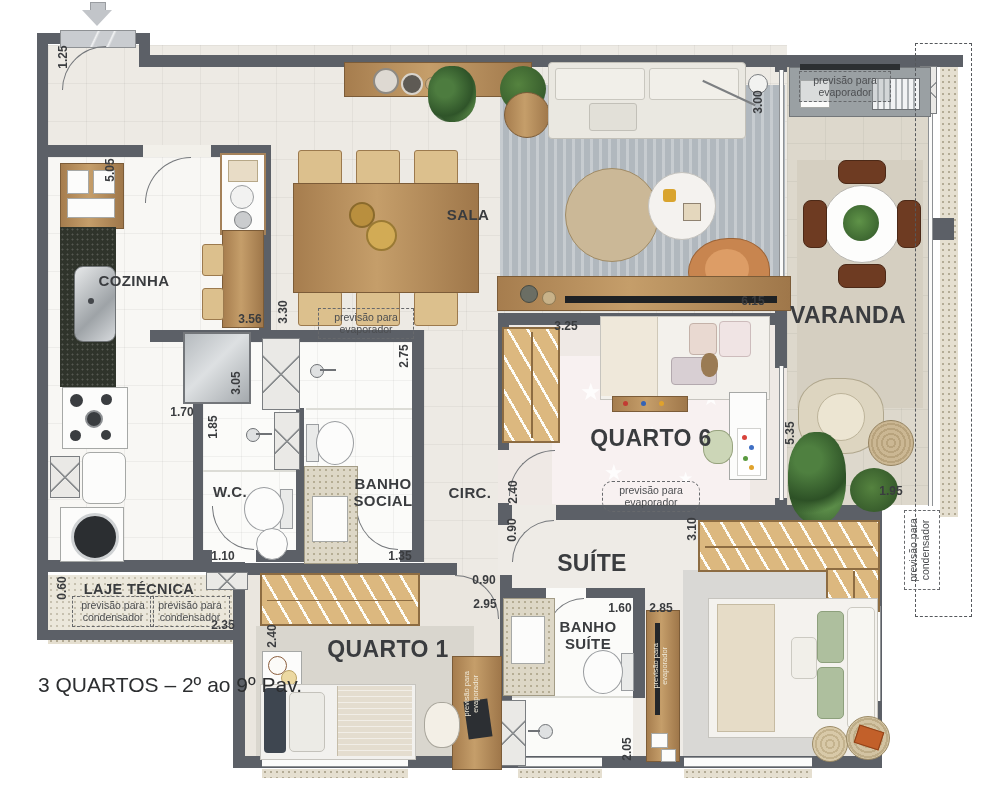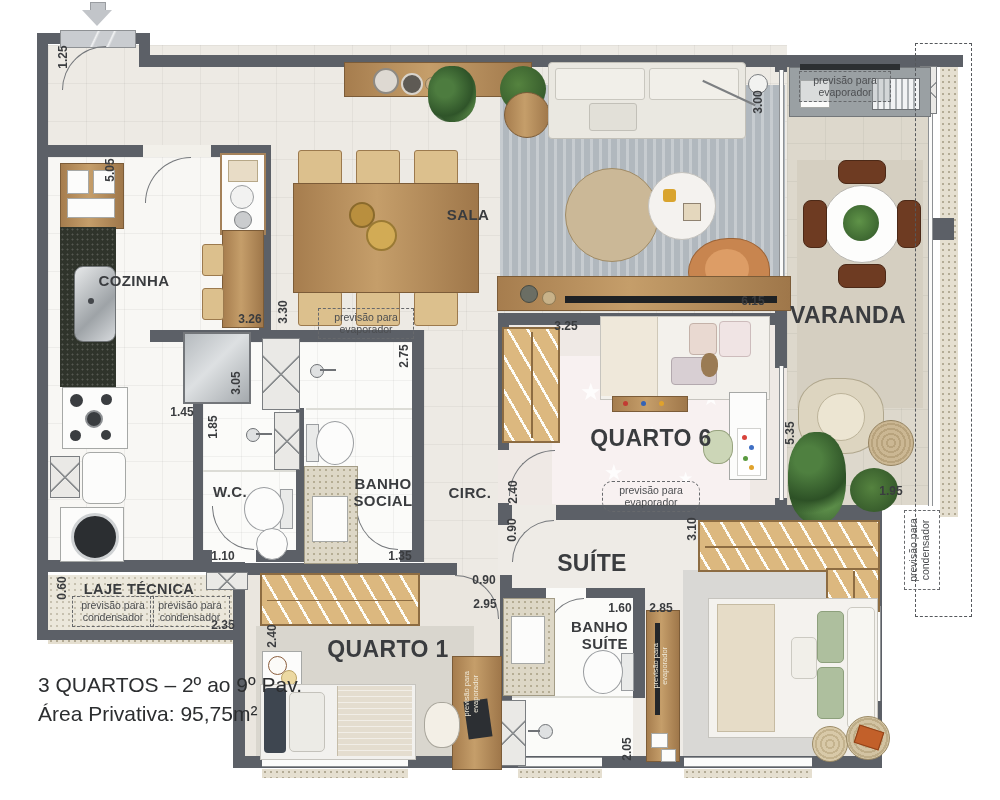--- a/index.html
+++ b/index.html
@@ -302,30 +302,30 @@
   <div class="abs" style="left:82px;top:10px;width:0;height:0;border-left:15px solid transparent;border-right:15px solid transparent;border-top:16px solid #c2c5c9;"></div>
 
   <div class="rlabel" style="left:134px;top:280px;">COZINHA</div>
   <div class="rlabel" style="left:468px;top:214px;">SALA</div>
   <div class="rlabel big" style="left:848px;top:315px;">VARANDA</div>
   <div class="rlabel big" style="left:651px;top:438px;">QUARTO 6</div>
   <div class="rlabel" style="left:470px;top:492px;">CIRC.</div>
   <div class="rlabel" style="left:230px;top:491px;">W.C.</div>
   <div class="rlabel wrap" style="left:383px;top:493px;">BANHO SOCIAL</div>
   <div class="rlabel big" style="left:592px;top:563px;">SUÍTE</div>
-  <div class="rlabel wrap" style="left:588px;top:636px;text-align:right;">BANHO SUÍTE</div>
+  <div class="rlabel wrap" style="left:588px;top:636px;">BANHO SUÍTE</div>
   <div class="rlabel big" style="left:388px;top:649px;">QUARTO 1</div>
   <div class="rlabel" style="left:139px;top:589px;font-size:14.5px;">LAJE TÉCNICA</div>
 
   <b class="dim v" style="left:63px;top:57px;">1.25</b>
   <b class="dim v" style="left:110px;top:170px;">5.05</b>
-  <b class="dim" style="left:250px;top:319px;">3.26</b>
+  <b class="dim" style="left:250px;top:319px;">3.56</b>
   <b class="dim v" style="left:283px;top:312px;">3.30</b>
   <b class="dim v" style="left:236px;top:383px;">3.05</b>
-  <b class="dim" style="left:182px;top:412px;">1.45</b>
+  <b class="dim" style="left:182px;top:412px;">1.70</b>
   <b class="dim v" style="left:213px;top:427px;">1.85</b>
   <b class="dim v" style="left:404px;top:356px;">2.75</b>
   <b class="dim" style="left:223px;top:556px;">1.10</b>
   <b class="dim" style="left:400px;top:556px;">1.35</b>
   <b class="dim v" style="left:758px;top:102px;">3.00</b>
   <b class="dim" style="left:753px;top:301px;">6.15</b>
   <b class="dim" style="left:566px;top:326px;">3.25</b>
   <b class="dim v" style="left:513px;top:492px;">2.40</b>
   <b class="dim v" style="left:512px;top:530px;">0.90</b>
   <b class="dim" style="left:484px;top:580px;">0.90</b>
@@ -343,15 +343,14 @@
   <div class="note" style="left:318px;top:308px;width:88px;">previsão para evaporador</div>
   <div class="note" style="left:799px;top:71px;width:84px;background:rgba(154,160,163,.35);">previsão para evaporador</div>
   <div class="note" style="left:602px;top:481px;width:90px;border-radius:10px;">previsão para evaporador</div>
   <div class="note" style="left:72px;top:596px;width:74px;">previsão para condensador</div>
   <div class="note" style="left:150px;top:596px;width:72px;">previsão para condensador</div>
   <div class="note v" style="left:882px;top:532px;width:72px;height:30px;">previsão para condensador</div>
   <div class="note v onfx" style="left:440px;top:685px;width:64px;">previsão para evaporador</div>
   <div class="note v onfx" style="left:621px;top:657px;width:80px;">previsão para evaporador</div>
 
   <div class="footer" style="left:30px;top:673px;">3 QUARTOS – 2º ao 9º Pav.</div>
-  <div class="footer" style="left:30px;top:702px;">Área Privativa: 95,75m²</div>
 
 </div>
 
 </body></html>

